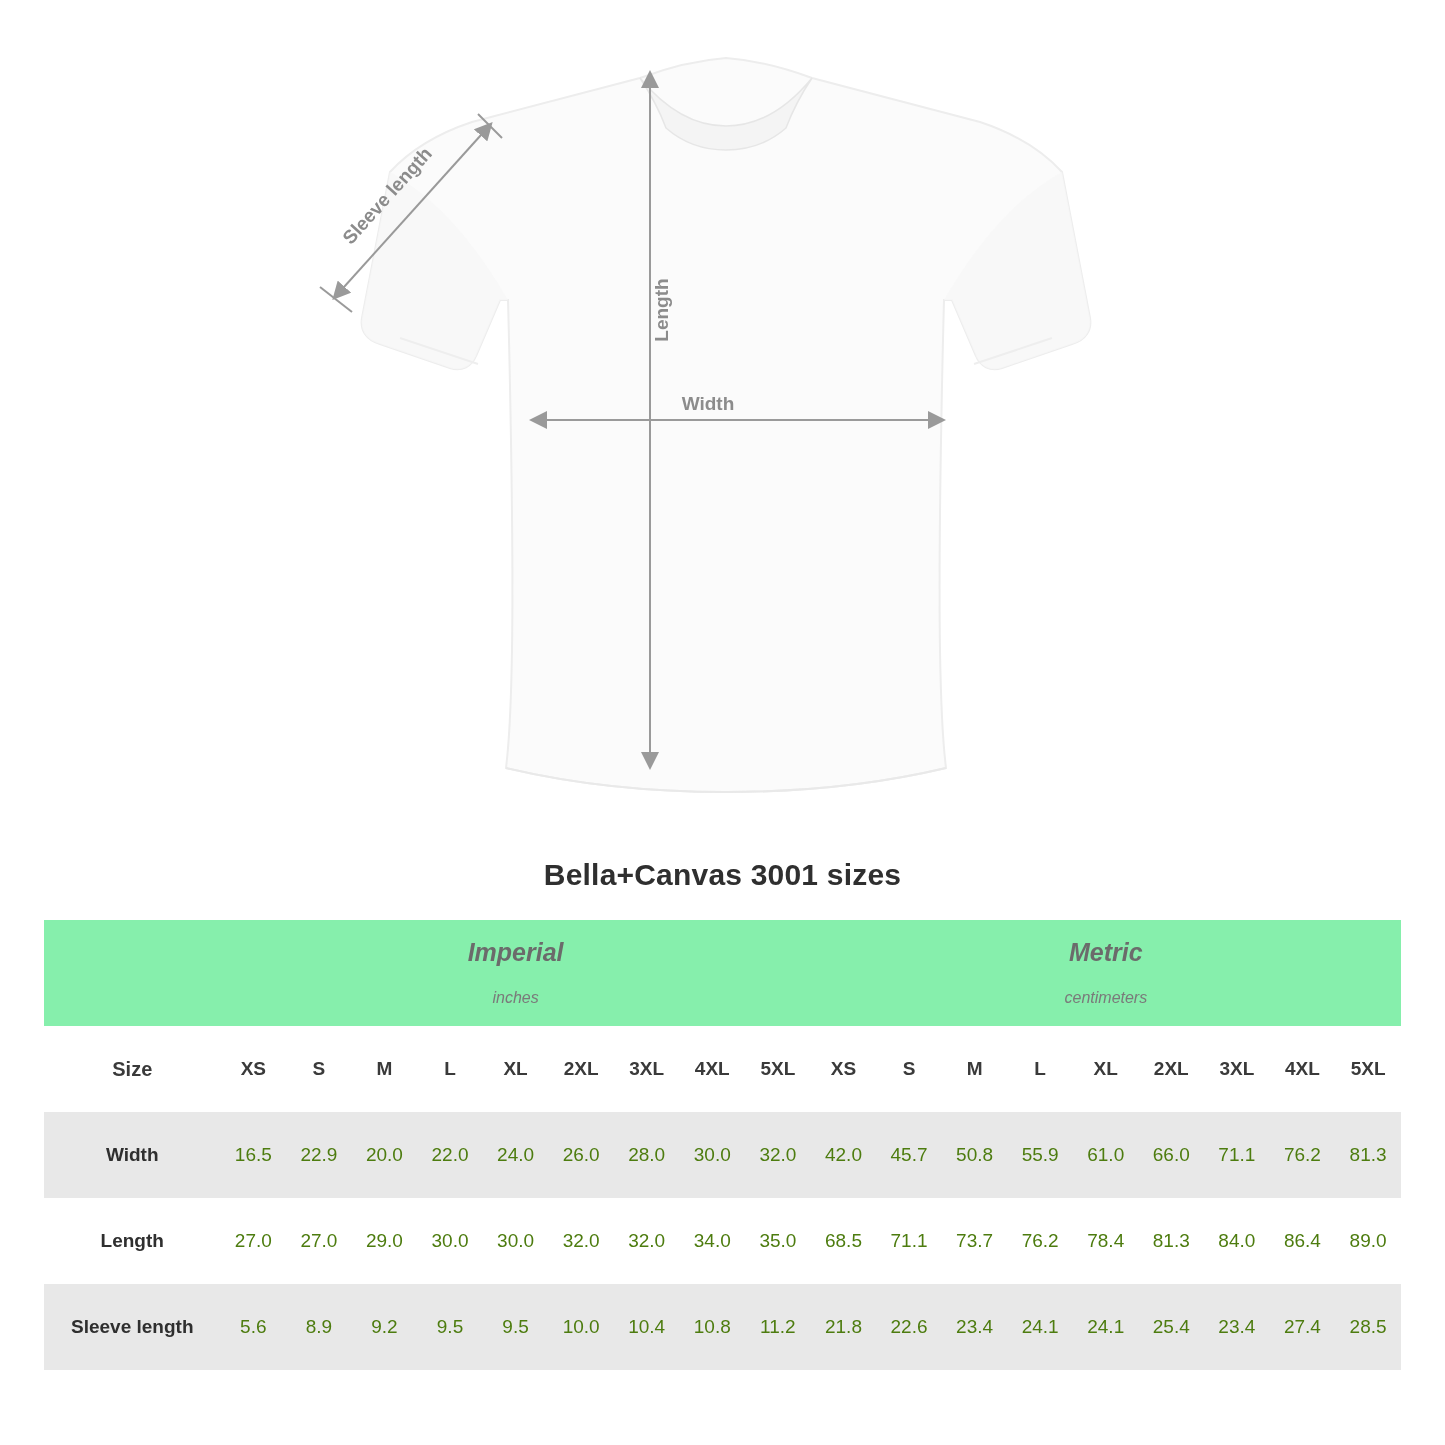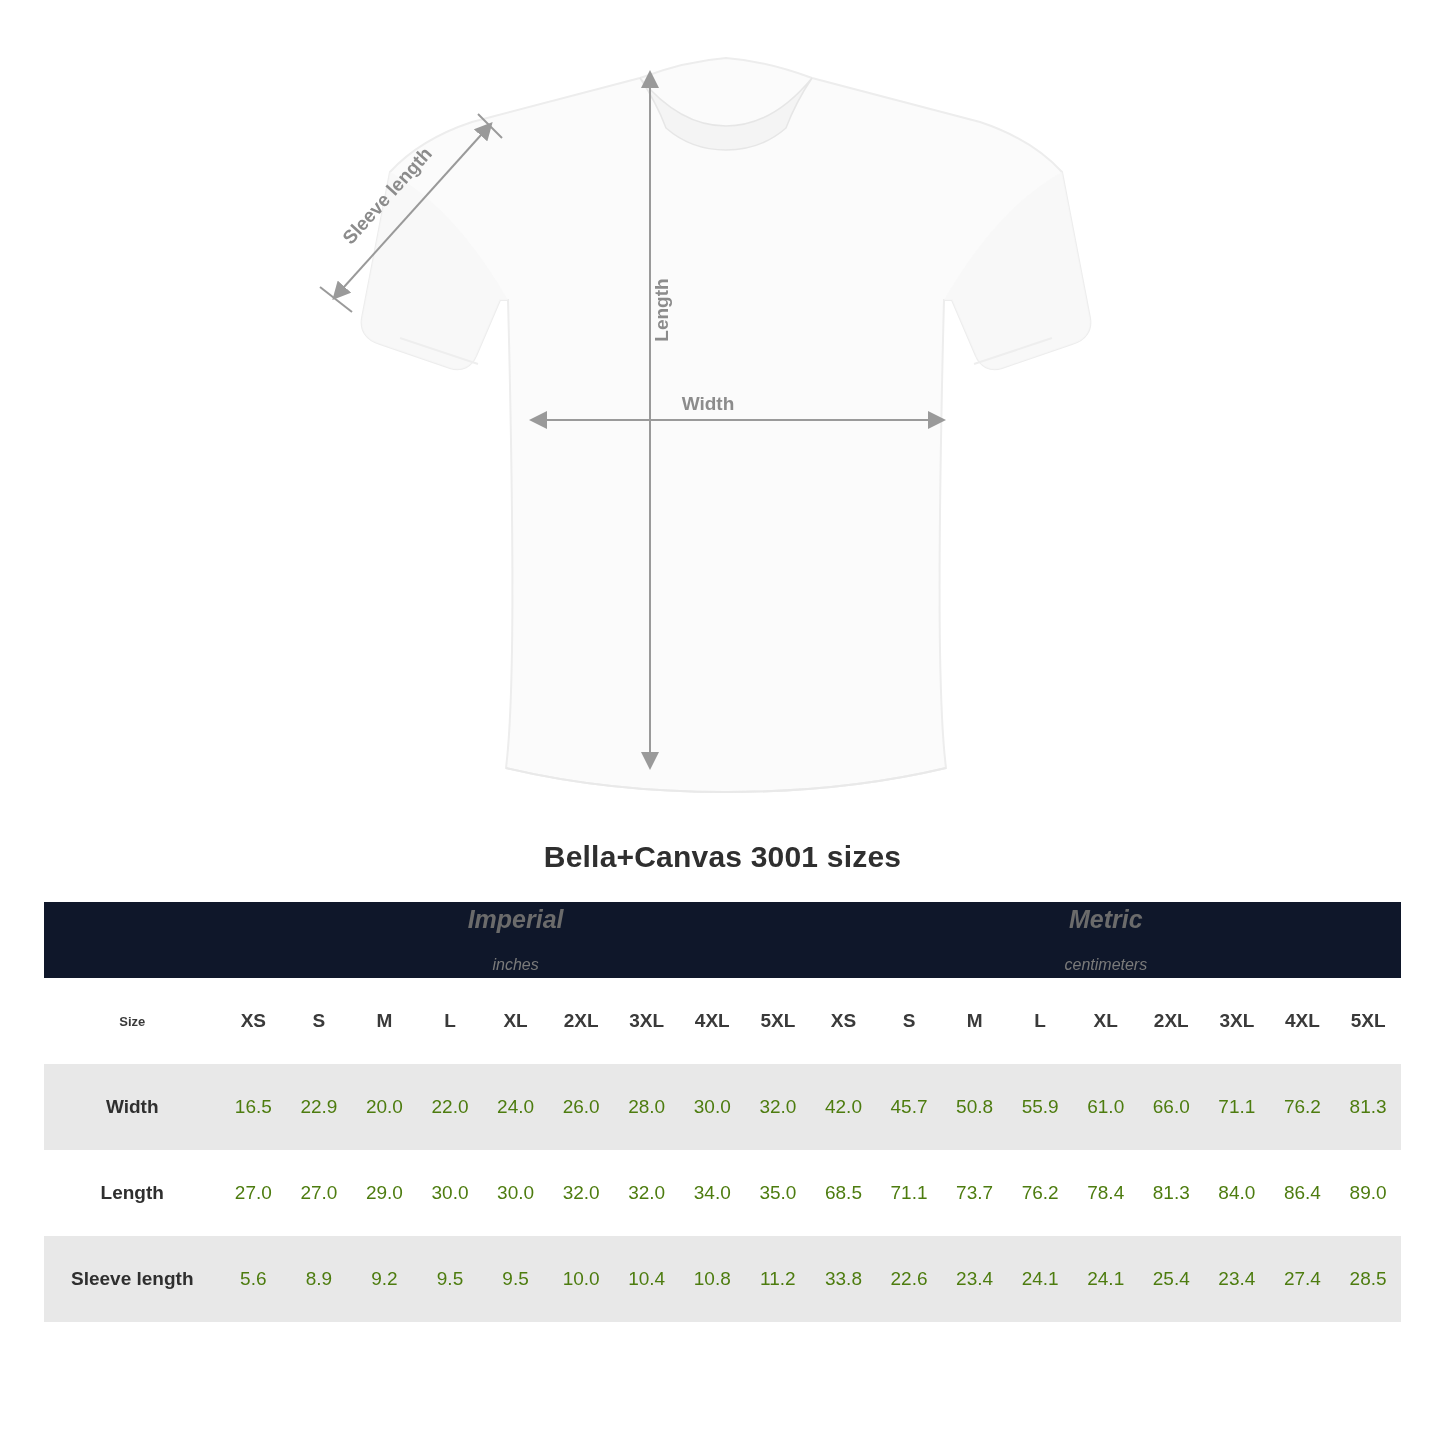--- a/index.html
+++ b/index.html
@@ -28,21 +28,21 @@
     width: 1445px;
     height: 830px;
   }
   .illustration svg {
     display: block;
   }
 
   
   .title-block {
     text-align: center;
-    margin-top: 10px;
+    margin-top: 28px;
   }
   .chart-title {
     font-size: 30px;
     font-weight: bold;
     color: #2f2f2f;
     letter-spacing: 0.2px;
   }
   .chart-note {
     font-size: 17px;
     font-style: italic;
@@ -60,22 +60,22 @@
     table-layout: fixed;
   }
   table.size-table td, table.size-table th {
     text-align: center;
     vertical-align: middle;
     font-weight: normal;
   }
 
   
   tr.unit-row td {
-    background: #0f172a;
-    height: 76px;
+    background: #86efac;
+    height: 106px;
     padding: 0;
   }
   .unit-name {
     font-size: 25px;
     font-style: italic;
     font-weight: bold;
     color: #6b6b6b;
     line-height: 1.1;
   }
   .unit-sub {
@@ -87,21 +87,21 @@
 
   
   tr.size-row td {
     height: 84px;
     font-size: 19px;
     font-weight: bold;
     color: #3a3a3a;
     background: #ffffff;
   }
   tr.size-row td.rowlabel {
-    font-size: 13px;
+    font-size: 20px;
   }
 
   
   tr.data-row td {
     height: 84px;
     font-size: 19px;
     color: #4d7c0f;
   }
   tr.data-row td.rowlabel {
     font-weight: bold;
@@ -314,21 +314,21 @@
           <td class="rowlabel">Sleeve length</td>
           <td>5.6</td>
           <td>8.9</td>
           <td>9.2</td>
           <td>9.5</td>
           <td>9.5</td>
           <td>10.0</td>
           <td>10.4</td>
           <td>10.8</td>
           <td>11.2</td>
-          <td>33.8</td>
+          <td>21.8</td>
           <td>22.6</td>
           <td>23.4</td>
           <td>24.1</td>
           <td>24.1</td>
           <td>25.4</td>
           <td>23.4</td>
           <td>27.4</td>
           <td>28.5</td>
         </tr>
       </tbody>

